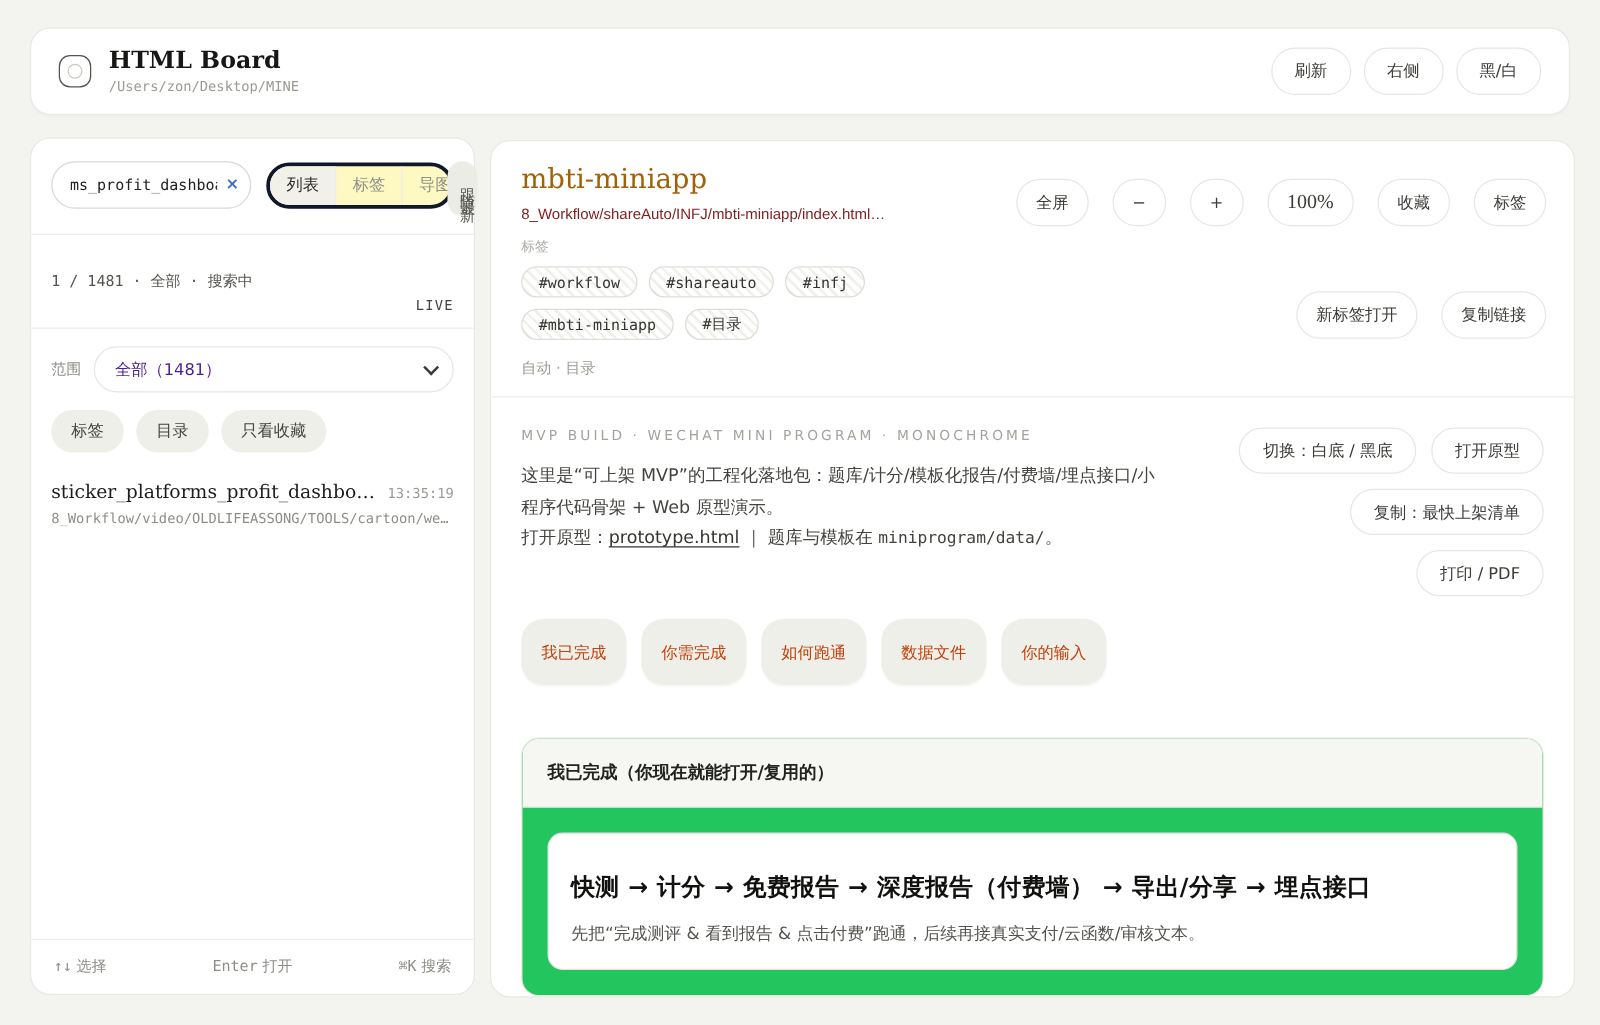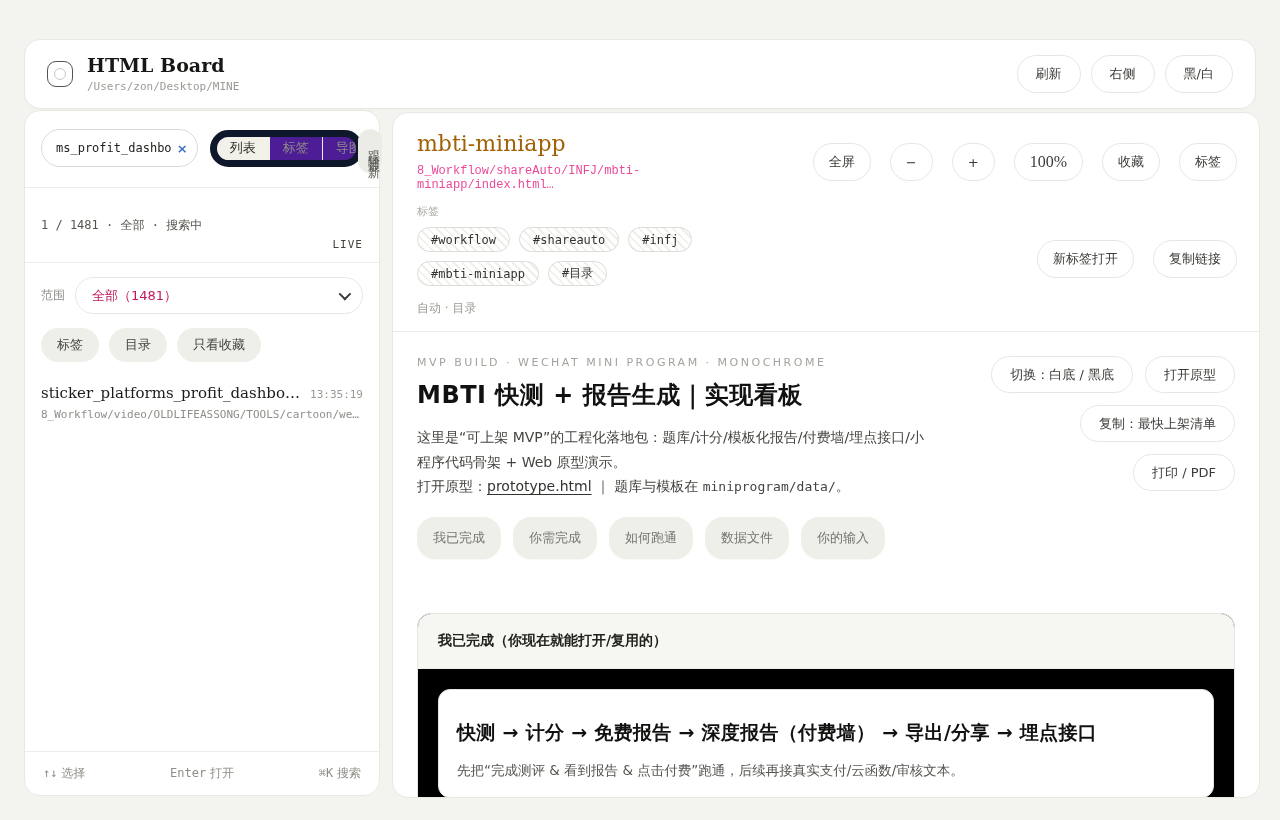--- a/index.html
+++ b/index.html
@@ -8,21 +8,21 @@
     background:#f3f3ef;
     font-family:"DejaVu Sans","Liberation Sans",sans-serif;
     color:#1c1c1a;
     overflow:hidden;
   }
   .mono { font-family:"DejaVu Sans Mono","Liberation Mono",monospace; }
   .serif { font-family:"DejaVu Serif","Liberation Serif",serif; }
 
   
   .app-header {
-    position:absolute; left:24px; top:39px; width:1232px; height:70px;
+    position:absolute; left:24px; top:22px; width:1232px; height:70px;
     background:#fff; border:1px solid #e9e9e4; border-radius:16px;
     display:flex; align-items:center; padding:0 22px;
     box-shadow:0 1px 2px rgba(0,0,0,0.02);
   }
   .logo {
     width:26px; height:26px; border:1.5px solid #55544f; border-radius:9px;
     display:flex; align-items:center; justify-content:center; margin-right:14px;
   }
   .logo .lens { width:12px; height:12px; border:1.5px solid #c9c9c2; border-radius:50%; }
   .app-title-block { flex:1; }
@@ -57,43 +57,43 @@
   .search-box input {
     border:none; outline:none; width:100%;
     font-family:"DejaVu Sans Mono","Liberation Mono",monospace; font-size:12px; color:#22221f;
     background:transparent;
   }
   .search-clear {
     position:absolute; right:9px; top:50%; transform:translateY(-50%);
     color:#3f6fc4; font-size:13px; font-weight:700; cursor:pointer; line-height:1;
   }
   .seg {
-    display:flex; height:37px; border:7px solid #0f172a; border-radius:19px;
-    overflow:hidden; background:#4c1d95;text-align:center;
+    display:flex; height:37px; border:3px solid #0f172a; border-radius:19px;
+    overflow:hidden; background:#fef9c3;text-align:center;
   }
   .seg-item {
     padding:0 13px; display:flex; align-items:center; font-size:13px; color:#8e8e88;
     border-right:1px solid #eeeee9; cursor:pointer; white-space:nowrap;
   }
   .seg-item:last-child { border-right:none; }
   .seg-item.active { background:#f1f0e9; color:#2c2c28; }
   .sb-divider { border-top:1px solid #eeeee9; }
   .status-row {
     display:flex; align-items:center; justify-content:space-between;
     padding:11px 16px; font-family:"DejaVu Sans Mono","Liberation Mono",monospace;
     font-size:12px; color:#55554f;
   }
   .live { font-size:11px; letter-spacing:1px; color:#44443f;margin-top:39px; }
   .filter-block { padding:14px 16px 0 16px; }
   .scope-row { display:flex; align-items:center; gap:10px; }
   .scope-label { font-size:12px; color:#8e8e88; flex:none; }
   .scope-select {
     flex:1; height:37px; border:1px solid #e7e7e2; border-radius:19px;
     display:flex; align-items:center; justify-content:space-between;
-    padding:0 14px 0 16px; font-size:13px; color:#be185d; cursor:pointer; background:#fff;
+    padding:0 14px 0 16px; font-size:13px; color:#4c1d95; cursor:pointer; background:#fff;
   }
   .chev { width:9px; height:9px; border-right:2px solid #3a3a36; border-bottom:2px solid #3a3a36; transform:rotate(45deg) translateY(-2px); }
   .pill-row { display:flex; gap:10px; margin-top:14px; }
   .grey-pill {
     height:34px; padding:0 16px; border-radius:17px; background:#efefea;
     display:flex; align-items:center; font-size:13px; color:#44443f; cursor:pointer; white-space:nowrap;
   }
   .result-list { flex:1; overflow:hidden; padding:22px 16px 0 16px; }
   .result-item { cursor:pointer; }
   .ri-top { display:flex; align-items:baseline; gap:8px; }
@@ -115,21 +115,21 @@
 
   
   .main-panel {
     position:absolute; left:392px; top:112px; width:868px; height:686px;
     background:#fff; border:1px solid #e9e9e4; border-radius:16px;
     overflow:hidden; display:flex; flex-direction:column;
   }
   .mp-header { display:flex; padding:18px 22px 14px 24px; }
   .mp-left { flex:1; min-width:0; }
   .mp-title { font-family:"DejaVu Serif","Liberation Serif",serif; font-size:22px; color:#a16207; }
-  .mp-path { font-family:Liberation Mono, monospace; font-size:12px; color:#ec4899; margin-top:8px; }
+  .mp-path { font-family:Liberation Sans, sans-serif; font-size:12px; color:#7f1d1d; margin-top:8px; }
   .tags-label { font-size:11px; color:#aaaaa4; margin-top:12px; }
   .tags-wrap { display:flex; flex-wrap:wrap; gap:9px; margin-top:8px; max-width:330px; }
   .tag-pill {
     height:25px; padding:0 13px; border:1px solid #ddddd7; border-radius:13px;
     display:flex; align-items:center;
     font-family:"DejaVu Sans Mono","Liberation Mono",monospace; font-size:12px; color:#33332f;
     background:repeating-linear-gradient(45deg,#fff 0 4px,#f0f0eb 4px 6px);
     cursor:pointer; white-space:nowrap;
   }
   .mp-meta { font-size:12px; color:#9b9b95; margin-top:14px; }
@@ -147,27 +147,27 @@
   .doc-head-left { max-width:510px; }
   .kicker { font-size:11px; letter-spacing:2.5px; color:#a3a39d; }
   .doc-title { font-size:24px; font-weight:800; color:#111110; margin-top:10px; letter-spacing:0.5px; }
   .doc-desc { margin-top:14px; font-size:14px; line-height:1.75; color:#44443f; }
   .doc-desc a { color:#33332f; text-decoration:underline; text-underline-offset:3px; cursor:pointer; }
   .doc-desc .code { font-family:"DejaVu Sans Mono","Liberation Mono",monospace; font-size:13px; }
   .doc-actions { display:flex; flex-wrap:wrap; gap:12px; justify-content:flex-end; max-width:250px; align-content:flex-start; }
   .doc-actions .pill-btn { height:37px; }
   .nav-pills { display:flex; gap:12px; margin-top:18px; }
   .nav-pill {
-    height:42px; padding:0 16px; border-radius:18px; background:#efefea;
-    display:flex; align-items:center; font-size:13px; color:#737373; cursor:pointer;
+    height:53px; padding:0 16px; border-radius:18px; background:#efefea;
+    display:flex; align-items:center; font-size:13px; color:#c2410c; cursor:pointer;
     box-shadow:0 1px 1px rgba(0,0,0,0.03);
   }
   .section-card {
-    margin-top:54px; border:1px solid #e7e7e2; border-radius:14px; overflow:hidden;
-    background:#000000;
+    margin-top:42px; border:1px solid #e7e7e2; border-radius:14px; overflow:hidden;
+    background:#22c55e;
   }
   .section-head {
     background:#f6f6f2; border-bottom:1px solid #ececе7; border-bottom:1px solid #ecece7;
     padding:18px 20px; font-size:14px; font-weight:700; color:#22221f;
   }
   .section-body { padding:20px; display:flex; flex-direction:column; gap:16px; }
   .inner-card { border:1px solid #e4e4df; border-radius:12px; padding:16px 18px; background:#fff; }
   .scope-note-label { font-size:12px; color:#a0a09a; }
   .flow-line { font-size:19px; font-weight:800; color:#111110; margin-top:14px; letter-spacing:0.3px; }
   .scope-note { font-size:13.5px; color:#55554f; margin-top:14px; line-height:1.6; }
@@ -271,21 +271,20 @@
       <div class="tool-btn">复制链接</div>
     </div>
   </div>
 
   <div class="mp-divider"></div>
 
   <div class="doc">
     <div class="doc-head">
       <div class="doc-head-left">
         <div class="kicker">MVP BUILD · WECHAT MINI PROGRAM · MONOCHROME</div>
-        <div class="doc-title">MBTI 快测 + 报告生成｜实现看板</div>
         <div class="doc-desc">
           <span>这里是“可上架 MVP”的工程化落地包：题库/计分/模板化报告/付费墙/埋点接口/小程序代码骨架 + Web 原型演示。</span><br>
           <span>打开原型：</span><a>prototype.html</a><span> ｜ 题库与模板在 </span><span class="code">miniprogram/data/</span><span>。</span>
         </div>
       </div>
       <div class="doc-actions">
         <div class="pill-btn">切换：白底 / 黑底</div>
         <div class="pill-btn">打开原型</div>
         <div class="pill-btn">复制：最快上架清单</div>
         <div class="pill-btn">打印 / PDF</div>

